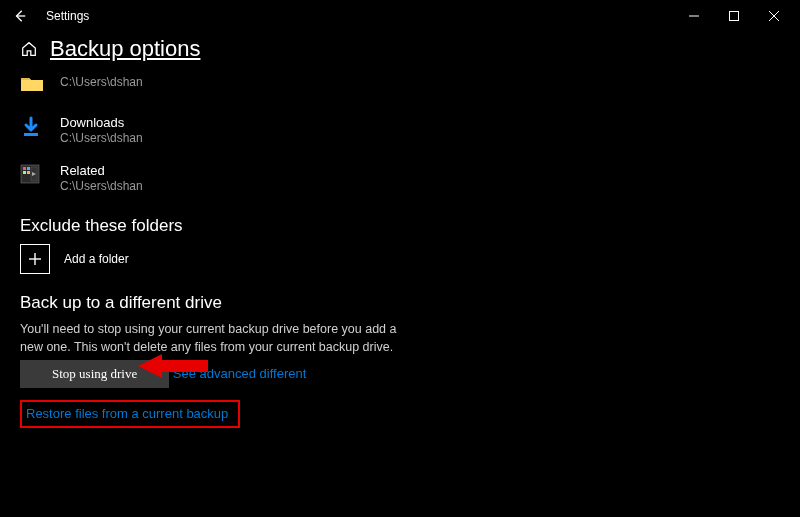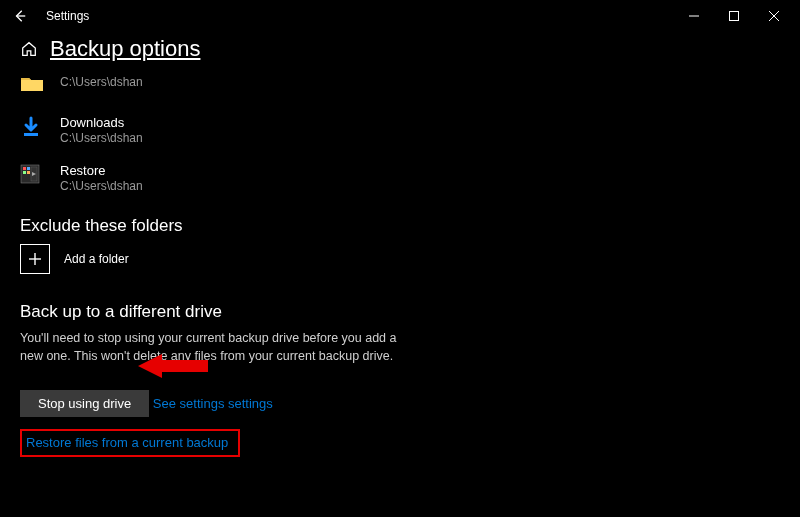--- a/index.html
+++ b/index.html
@@ -94,24 +94,24 @@
     font-size: 12.5px;
     color: #d0d0d0;
     line-height: 1.4;
     margin-top: 4px;
     max-width: 380px;
   }
   .button-gray {
     background: #3a3a3a;
     color: #fff;
     border: none;
-    padding: 6px 18px;
-    font-size: 13px;
-    font-family: Liberation Sans, sans-serif;
-    margin-top: 25px;
+    padding: 6px 32px;
+    font-size: 13px;
+    font-family: Liberation Serif, serif;
+    margin-top: 4px;
     cursor: pointer;
   }
   .link-blue {
     color: #0078d4;
     font-size: 13px;
     cursor: pointer;
     display: inline-block;
     margin-top: 4px;
   }
   .restore-box {
@@ -203,41 +203,41 @@
           <rect x="1" y="1" width="18" height="18" fill="#2a2a2a" stroke="#888" stroke-width="0.5"></rect>
           <rect x="3" y="3" width="3" height="3" fill="#ff5555"></rect>
           <rect x="7" y="3" width="3" height="3" fill="#55aaff"></rect>
           <rect x="3" y="7" width="3" height="3" fill="#88ff88"></rect>
           <rect x="7" y="7" width="3" height="3" fill="#ffaa55"></rect>
           <rect x="11" y="3" width="6" height="14" fill="#333" stroke="#666" stroke-width="0.4"></rect>
           <polygon points="12,8 12,12 16,10" fill="#aaa"></polygon>
         </svg>
     </span>
     <div class="fi-text">
-      <div class="fi-name">Restore</div>
+      <div class="fi-name">Related</div>
       <div class="fi-path">C:\Users\dshan</div>
     </div>
   </div>
 
   <div class="section-heading">Exclude these folders</div>
   <div class="add-folder">
     <div class="add-box">
       <svg width="16" height="16" viewBox="0 0 16 16">
           <line x1="8" y1="2" x2="8" y2="14" stroke="#fff" stroke-width="1.4"></line>
           <line x1="2" y1="8" x2="14" y2="8" stroke="#fff" stroke-width="1.4"></line>
         </svg>
     </div>
     <span class="add-label">Add a folder</span>
   </div>
 
-  <div class="section-heading" style="margin-top:28px">Back up to a different drive</div>
+  <div class="section-heading" style="margin-top:19px">Back up to a different drive</div>
   <div class="desc-text">You'll need to stop using your current backup drive before you add a new one. This won't delete any files from your current backup drive.</div>
   <button class="button-gray">Stop using drive</button>
 
-  <span class="link-blue">See settings settings</span>
+  <span class="link-blue">See advanced different</span>
   <br>
   <div class="restore-box">
     <span class="link-blue">Restore files from a current backup</span>
   </div>
 
   
 
 </div>
 
 <div class="arrow-annotation">

